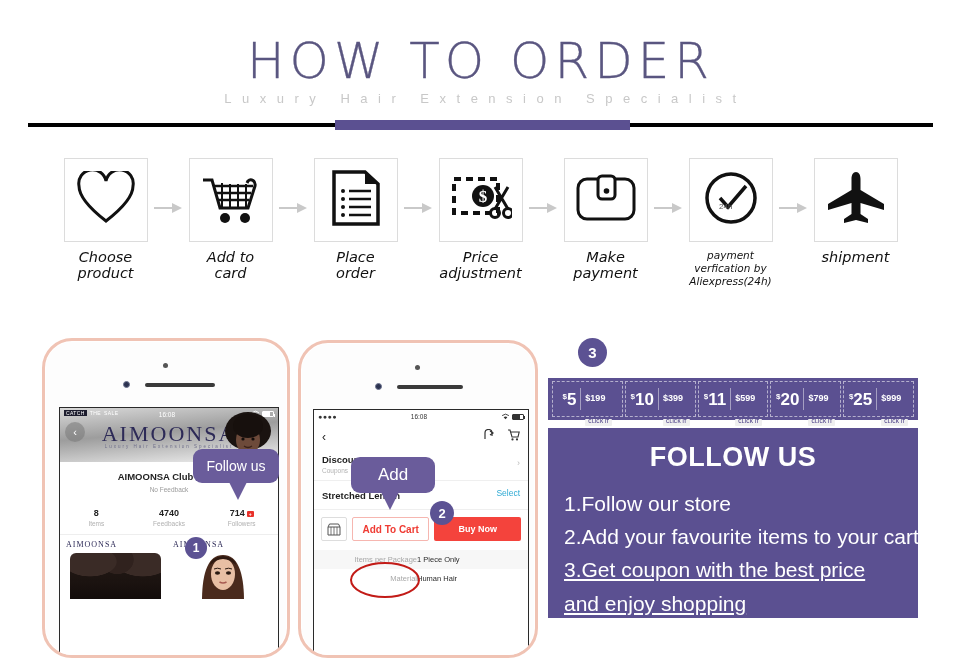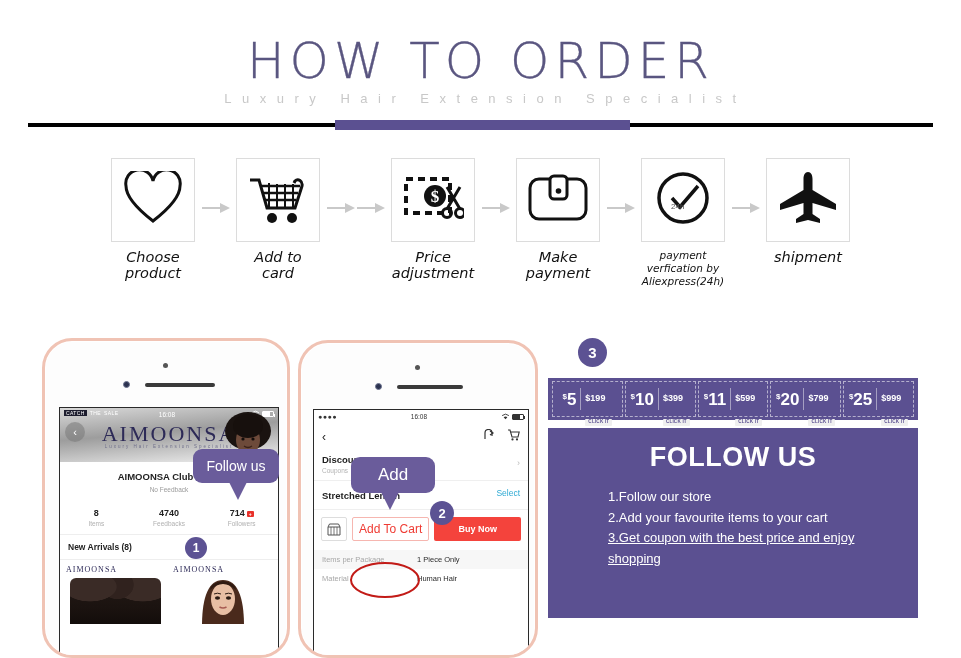--- a/index.html
+++ b/index.html
@@ -203,31 +203,31 @@
   .chev-right { position: absolute; right: 8px; top: 10px; color: #bbb; font-size: 9px; }
   .p2-select { position: absolute; right: 8px; top: 7px; color: #2eaad4; font-size: 8.5px; }
   .p2-cta { display: flex; align-items: center; gap: 5px; padding: 7px 7px 9px; }
   .cta-shop {
     width: 26px; height: 24px; border: 1px solid #ddd; border-radius: 2px;
     display: flex; align-items: center; justify-content: center;
   }
   .cta-add {
     flex: 1; height: 24px; border: 1px solid #f6b6b0; border-radius: 2px;
     display: flex; align-items: center; justify-content: center;
-    color: #ef3b33; font-size: 12px; font-weight: normal;
+    color: #ef3b33; font-size: 10px; font-weight: bold;
   }
   .cta-buy {
     flex: 1.15; height: 24px; background: #f4433c; border-radius: 2px;
     display: flex; align-items: center; justify-content: center;
     color: #fff; font-size: 9px; font-weight: bold;
   }
   .desc-head { font-size: 9px; font-weight: bold; color: #1f1f1f; padding: 8px 8px 6px; }
   .desc-row { display: flex; font-size: 7.5px; padding: 5px 8px; }
   .desc-row.alt { background: #f7f7f7; }
-  .desc-k { width: 48%; color: #a8a8a8; }
+  .desc-k { width: 48%; color: #a8a8a8; text-align: right; }
   .desc-v { color: #2b2b2b; }
   .red-ellipse {
     position: absolute; border: 2px solid #c21b17; border-radius: 50%;
     pointer-events: none;
   }
 
   
   .bubble {
     position: absolute; background: #6a5c9b; color: #fff;
     border-radius: 9px; display: flex; align-items: center;
@@ -274,21 +274,21 @@
   
   .follow-panel {
     position: absolute; left: 548px; top: 428px;
     width: 370px; height: 190px; background: #5b5091;
     padding: 14px 16px 0;
   }
   .follow-title {
     text-align: center; color: #fff; font-size: 27px; font-weight: bold;
     letter-spacing: 0.5px; margin-bottom: 14px;
   }
-  .follow-list { color: #fff; font-size: 13px; line-height: 1.58; margin-left: 44px; }
+  .follow-list { color: #fff; font-size: 21px; line-height: 1.58; }
   .follow-list div { white-space: nowrap; }
   .follow-list div.wrap { white-space: normal; text-decoration: underline; }
 </style>
 </head>
 <body>
 
 <div class="header" data-name="page-header">
   <div class="title" data-name="page-title">HOW TO ORDER</div>
   <div class="subtitle" data-name="page-subtitle">Luxury Hair Extension Specialist</div>
   <div class="rule-black" data-name="header-divider-black"></div>
@@ -332,20 +332,38 @@
       <span>Add to</span><br><span>card</span>
     </div>
   </div>
 
   <div class="arrow" data-name="arrow-icon">
     <svg width="28" height="12" viewBox="0 0 28 12">
         <path d="M0 5 H18 V1 L28 6 L18 11 V7 H0 Z" fill="#c9c9c9"></path>
       </svg>
   </div>
 
+  <div class="step" data-name="step-place-order">
+    <div class="step-box" data-name="step-icon-box">
+      <span data-name="document-icon">
+        <svg width="50" height="58" viewBox="0 0 50 58">
+          <path d="M3 3 H34 L47 15 V55 H3 Z" fill="#fff" stroke="#111" stroke-width="3.5"></path>
+          <path d="M34 3 V15 H47" fill="#111"></path>
+          <circle cx="12" cy="22" r="2" fill="#111"></circle>
+            <circle cx="12" cy="30" r="2" fill="#111"></circle>
+          <circle cx="12" cy="38" r="2" fill="#111"></circle>
+            <circle cx="12" cy="46" r="2" fill="#111"></circle>
+          <path d="M18 22 H40 M18 30 H40 M18 38 H40 M18 46 H40" stroke="#111" stroke-width="2.4"></path>
+        </svg>
+      </span>
+    </div>
+    <div class="step-label" data-name="step-label">
+      <span>Place</span><br><span>order</span>
+    </div>
+  </div>
 
   <div class="arrow" data-name="arrow-icon">
     <svg width="28" height="12" viewBox="0 0 28 12">
         <path d="M0 5 H18 V1 L28 6 L18 11 V7 H0 Z" fill="#c9c9c9"></path>
       </svg>
   </div>
 
   <div class="step" data-name="step-price-adjustment">
     <div class="step-box" data-name="step-icon-box">
       <span data-name="price-scissors-icon">
@@ -483,21 +501,20 @@
         <div class="stat-lab" data-name="stat-label">Feedbacks</div>
       </div>
       <div class="stat" data-name="stat-followers">
         <div class="stat-num" data-name="stat-value">
           <span>714</span><span class="stat-badge" data-name="follow-plus-badge">+</span>
         </div>
         <div class="stat-lab" data-name="stat-label">Followers</div>
       </div>
     </div>
 
-    <div class="arrivals" data-name="new-arrivals-heading">New Arrivals (8)</div>
 
     <div class="prod-grid" data-name="product-grid">
       <div class="prod" data-name="product-card">
         <div class="prod-wm" data-name="product-watermark">AIMOONSA</div>
         <div class="hair-bundle" data-name="hair-bundle-image"></div>
       </div>
       <div class="prod" data-name="product-card">
         <div class="prod-wm" data-name="product-watermark">AIMOONSA</div>
         <div class="model-face" data-name="model-photo">
           <svg width="54" height="52" viewBox="0 0 54 52">

